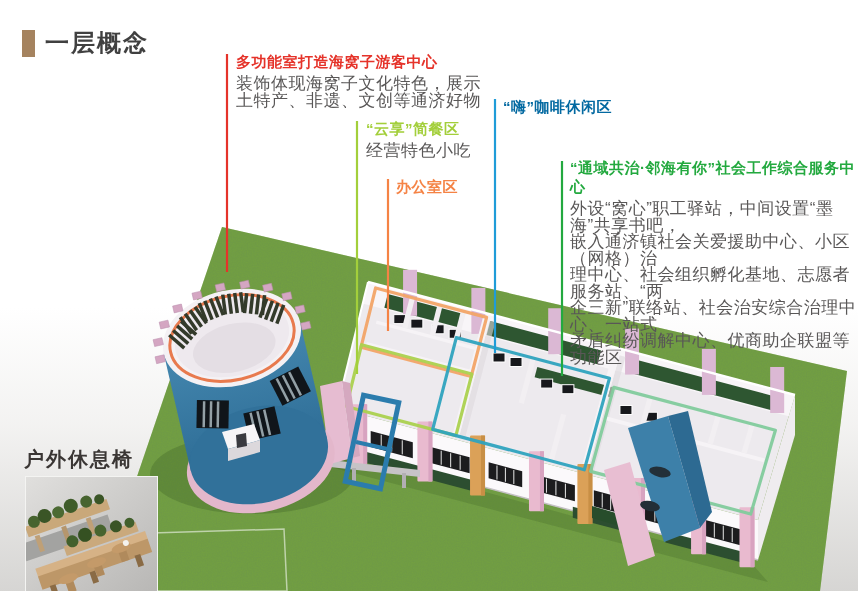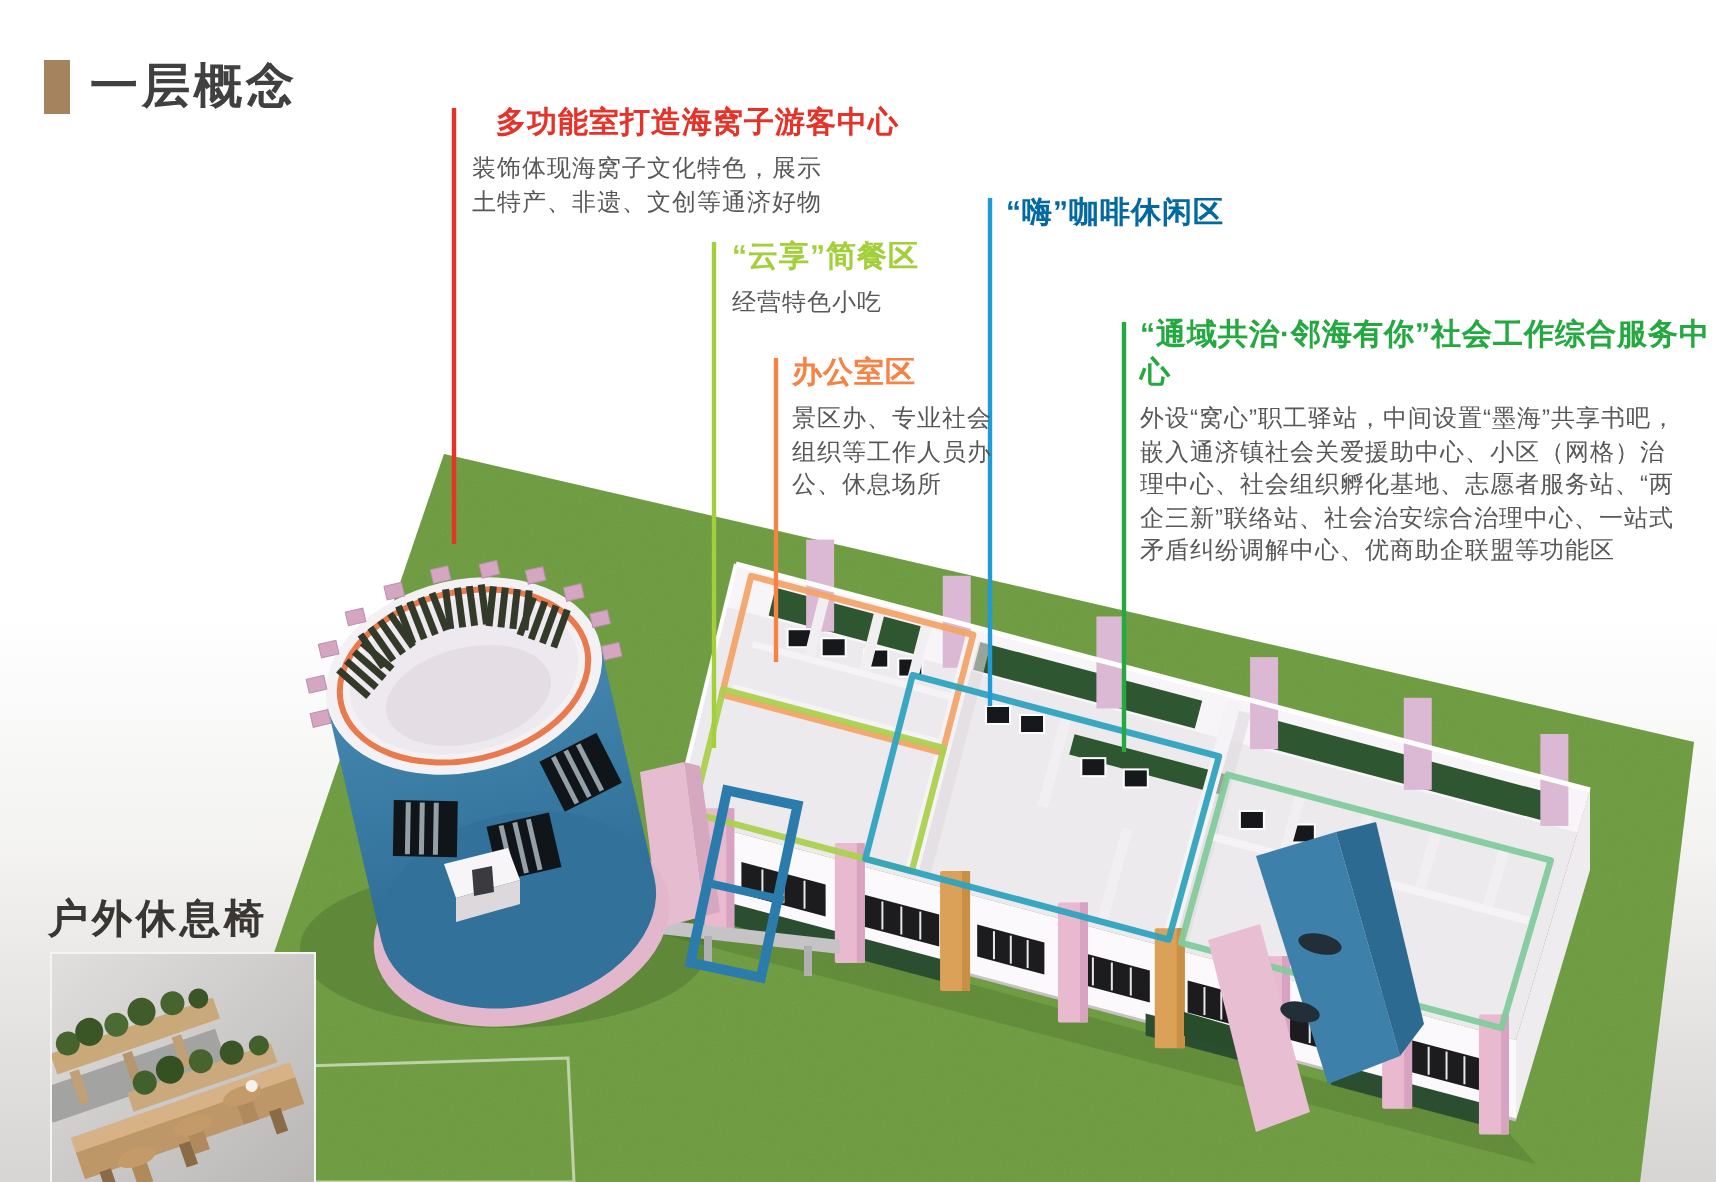--- a/index.html
+++ b/index.html
@@ -8,21 +8,21 @@
   .bg-grad{position:absolute;left:0;top:0;right:0;bottom:0;
     background:linear-gradient(to bottom,rgba(233,232,230,0) 52%,rgba(233,232,230,.55) 72%,rgba(212,211,209,.95) 100%);}
   #scene{position:absolute;left:0;top:0;}
   
   .page-title{position:absolute;left:22px;top:27px;display:flex;align-items:center;}
   .title-bullet{display:inline-block;width:13px;height:27px;background:#a5835f;margin-right:10px;}
   .title-text{font-size:24px;font-weight:900;color:#404040;letter-spacing:2px;}
   
   .ann{position:absolute;z-index:5;}
   .ann-title{display:block;font-size:15px;font-weight:900;letter-spacing:.5px;line-height:19px;}
-  .ann-desc{display:block;margin-top:5px;font-size:12px;line-height:16.5px;color:#595757;white-space:pre-line;letter-spacing:.5px;}
+  .ann-desc{display:block;margin-top:5px;font-size:17px;line-height:16.5px;color:#595757;white-space:pre-line;letter-spacing:.5px;}
   .ann0{left:236px;top:52px;width:250px;}
   .ann1{left:366px;top:119px;width:160px;}
   .ann2{left:503px;top:97px;width:170px;}
   .ann3{left:396px;top:177px;width:140px;}
   .ann4{left:570px;top:158px;width:292px;}
   
   .inset-label{position:absolute;left:24px;top:446px;font-size:20px;font-weight:900;color:#3a3634;letter-spacing:2px;z-index:5;}
   .inset-photo{position:absolute;left:25px;top:476px;width:131px;height:115px;z-index:5;border:1px solid #f4f4f2;box-sizing:content-box;overflow:hidden;}
 </style>
 </head>
@@ -242,36 +242,33 @@
         <line stroke="#23a93f" stroke-width="2.2" x1="562" y1="161" x2="562" y2="376"></line>
       </g>
   </svg>
 
   <div class="page-title">
     <span class="title-bullet"></span>
     <span class="title-text">一层概念</span>
   </div>
 
   <div class="ann ann0">
-    <span class="ann-title" style="color: rgb(229, 51, 42); margin-left: 12px;">多功能室打造海窝子游客中心</span>
+    <span class="ann-title" style="color: rgb(229, 51, 42);">多功能室打造海窝子游客中心</span>
     <span class="ann-desc">装饰体现海窝子文化特色，展示
 土特产、非遗、文创等通济好物</span>
   </div>
   <div class="ann ann1">
     <span class="ann-title" style="color: rgb(163, 207, 59);">“云享”简餐区</span>
     <span class="ann-desc">经营特色小吃</span>
   </div>
   <div class="ann ann2">
     <span class="ann-title" style="color: #0369a1;">“嗨”咖啡休闲区</span>
   </div>
   <div class="ann ann3">
     <span class="ann-title" style="color: rgb(245, 131, 69);">办公室区</span>
-    <span class="ann-desc">景区办、专业社会
-组织等工作人员办
-公、休息场所</span>
   </div>
   <div class="ann ann4">
     <span class="ann-title" style="color: rgb(35, 169, 63);">“通域共治·邻海有你”社会工作综合服务中心</span>
     <span class="ann-desc">外设“窝心”职工驿站，中间设置“墨海”共享书吧，
 嵌入通济镇社会关爱援助中心、小区（网格）治
 理中心、社会组织孵化基地、志愿者服务站、“两
 企三新”联络站、社会治安综合治理中心、一站式
 矛盾纠纷调解中心、优商助企联盟等功能区</span>
   </div>
 

